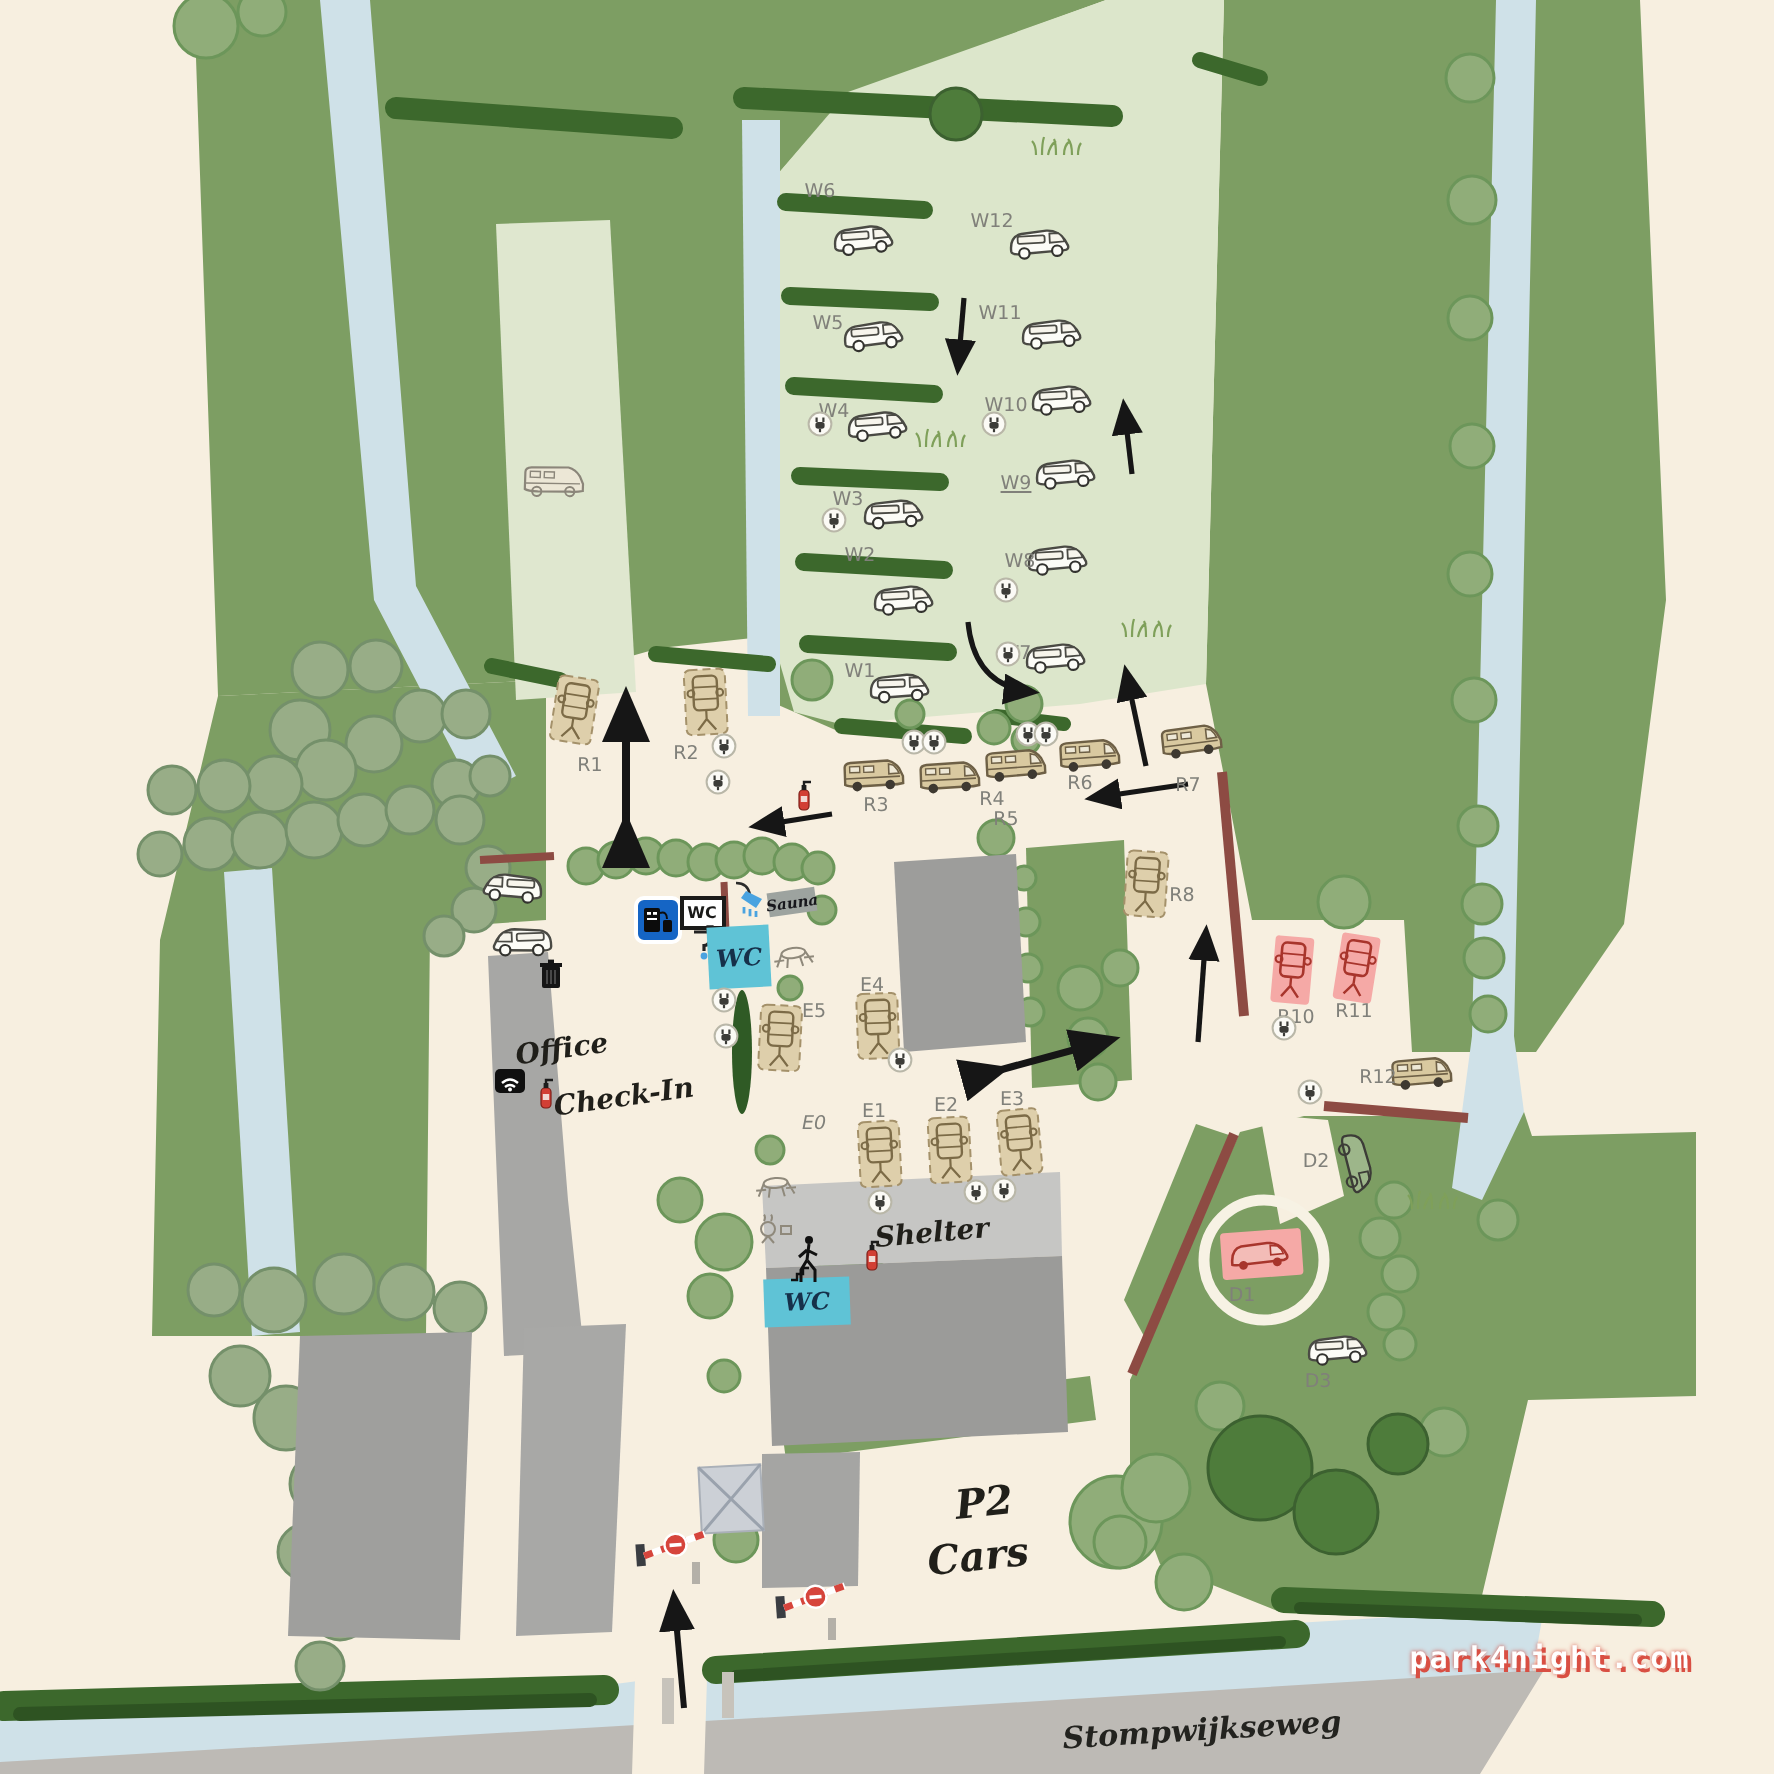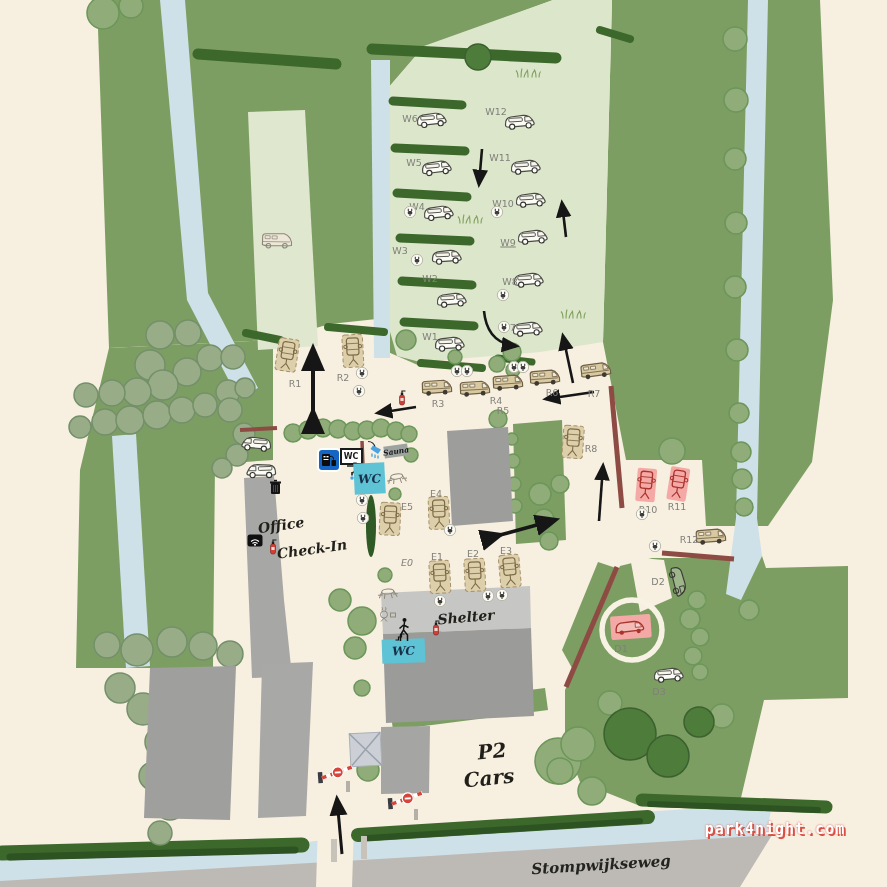--- a/index.html
+++ b/index.html
@@ -256,21 +256,21 @@
           <circle cx="25" cy="14.8" r="2.6" fill="#fcfcf7" stroke="#33332f" stroke-width="1.1"></circle>
         </svg></div>
       <div class="plbl" style="left: 430px; top: 278px;">W2</div>
       <div class="mk" style="left: 447px; top: 258px; transform: translate(-50%, -50%) rotate(-2deg);"><svg width="33" height="20" viewBox="0 0 33 20">
           <path d="M2,14 Q1.5,6.5 7.5,5.5 L20,4.5 Q26,4.5 29,9.5 L30.5,12.5 Q31,14.5 28.5,14.7 L6,15.6 Q2.2,15.6 2,14 Z" fill="#fcfcf7" stroke="#4a4a44" stroke-width="1.2"></path>
           <path d="M21.5,6 L25.8,6 Q28,7.5 28.9,10.3 L21.5,10.6 Z" fill="#f7f5ec" stroke="#4a4a44" stroke-width="0.9"></path>
           <rect x="5.5" y="6.8" width="13.5" height="3.6" rx="1" fill="#f7f5ec" stroke="#4a4a44" stroke-width="0.9"></rect>
           <circle cx="8.5" cy="15.3" r="2.6" fill="#fcfcf7" stroke="#33332f" stroke-width="1.1"></circle>
           <circle cx="25" cy="14.8" r="2.6" fill="#fcfcf7" stroke="#33332f" stroke-width="1.1"></circle>
         </svg></div>
-      <div class="plbl" style="left: 400px; top: 250px;">W3</div>
+      <div class="plbl" style="left: 424px; top: 250px;">W3</div>
       <div class="mk" style="left: 439px; top: 214px; transform: translate(-50%, -50%) rotate(-4deg);"><svg width="33" height="20" viewBox="0 0 33 20">
           <path d="M2,14 Q1.5,6.5 7.5,5.5 L20,4.5 Q26,4.5 29,9.5 L30.5,12.5 Q31,14.5 28.5,14.7 L6,15.6 Q2.2,15.6 2,14 Z" fill="#fcfcf7" stroke="#4a4a44" stroke-width="1.2"></path>
           <path d="M21.5,6 L25.8,6 Q28,7.5 28.9,10.3 L21.5,10.6 Z" fill="#f7f5ec" stroke="#4a4a44" stroke-width="0.9"></path>
           <rect x="5.5" y="6.8" width="13.5" height="3.6" rx="1" fill="#f7f5ec" stroke="#4a4a44" stroke-width="0.9"></rect>
           <circle cx="8.5" cy="15.3" r="2.6" fill="#fcfcf7" stroke="#33332f" stroke-width="1.1"></circle>
           <circle cx="25" cy="14.8" r="2.6" fill="#fcfcf7" stroke="#33332f" stroke-width="1.1"></circle>
         </svg></div>
       <div class="plbl" style="left: 417px; top: 206px;">W4</div>
       <div class="mk" style="left: 437px; top: 169px; transform: translate(-50%, -50%) rotate(-5deg);"><svg width="33" height="20" viewBox="0 0 33 20">
           <path d="M2,14 Q1.5,6.5 7.5,5.5 L20,4.5 Q26,4.5 29,9.5 L30.5,12.5 Q31,14.5 28.5,14.7 L6,15.6 Q2.2,15.6 2,14 Z" fill="#fcfcf7" stroke="#4a4a44" stroke-width="1.2"></path>
@@ -280,21 +280,21 @@
           <circle cx="25" cy="14.8" r="2.6" fill="#fcfcf7" stroke="#33332f" stroke-width="1.1"></circle>
         </svg></div>
       <div class="plbl" style="left: 414px; top: 162px;">W5</div>
       <div class="mk" style="left: 432px; top: 121px; transform: translate(-50%, -50%) rotate(-4deg);"><svg width="33" height="20" viewBox="0 0 33 20">
           <path d="M2,14 Q1.5,6.5 7.5,5.5 L20,4.5 Q26,4.5 29,9.5 L30.5,12.5 Q31,14.5 28.5,14.7 L6,15.6 Q2.2,15.6 2,14 Z" fill="#fcfcf7" stroke="#4a4a44" stroke-width="1.2"></path>
           <path d="M21.5,6 L25.8,6 Q28,7.5 28.9,10.3 L21.5,10.6 Z" fill="#f7f5ec" stroke="#4a4a44" stroke-width="0.9"></path>
           <rect x="5.5" y="6.8" width="13.5" height="3.6" rx="1" fill="#f7f5ec" stroke="#4a4a44" stroke-width="0.9"></rect>
           <circle cx="8.5" cy="15.3" r="2.6" fill="#fcfcf7" stroke="#33332f" stroke-width="1.1"></circle>
           <circle cx="25" cy="14.8" r="2.6" fill="#fcfcf7" stroke="#33332f" stroke-width="1.1"></circle>
         </svg></div>
-      <div class="plbl" style="left: 410px; top: 118px;">W6</div>
+      <div class="plbl" style="left: 410px; top: 96px;">W6</div>
       <div class="mk" style="left: 528px; top: 330px; transform: translate(-50%, -50%) rotate(-3deg);"><svg width="33" height="20" viewBox="0 0 33 20">
           <path d="M2,14 Q1.5,6.5 7.5,5.5 L20,4.5 Q26,4.5 29,9.5 L30.5,12.5 Q31,14.5 28.5,14.7 L6,15.6 Q2.2,15.6 2,14 Z" fill="#fcfcf7" stroke="#4a4a44" stroke-width="1.2"></path>
           <path d="M21.5,6 L25.8,6 Q28,7.5 28.9,10.3 L21.5,10.6 Z" fill="#f7f5ec" stroke="#4a4a44" stroke-width="0.9"></path>
           <rect x="5.5" y="6.8" width="13.5" height="3.6" rx="1" fill="#f7f5ec" stroke="#4a4a44" stroke-width="0.9"></rect>
           <circle cx="8.5" cy="15.3" r="2.6" fill="#fcfcf7" stroke="#33332f" stroke-width="1.1"></circle>
           <circle cx="25" cy="14.8" r="2.6" fill="#fcfcf7" stroke="#33332f" stroke-width="1.1"></circle>
         </svg></div>
       <div class="plbl" style="left: 508px; top: 327px;">W7</div>
       <div class="mk" style="left: 529px; top: 281px; transform: translate(-50%, -50%) rotate(-3deg);"><svg width="33" height="20" viewBox="0 0 33 20">
           <path d="M2,14 Q1.5,6.5 7.5,5.5 L20,4.5 Q26,4.5 29,9.5 L30.5,12.5 Q31,14.5 28.5,14.7 L6,15.6 Q2.2,15.6 2,14 Z" fill="#fcfcf7" stroke="#4a4a44" stroke-width="1.2"></path>
@@ -386,21 +386,21 @@
       <div class="plbl" style="left: 503px; top: 410px;">R5</div>
       <div class="mk" style="left: 545px; top: 379px; transform: translate(-50%, -50%) rotate(-3deg);"><svg width="32" height="21" viewBox="0 0 32 21">
           <path d="M1.5,15.5 L1.5,7 Q1.5,4.8 4.5,4.6 L23,4 Q26.5,4.8 28.8,8.2 L30.5,12 L30.5,15.5 Q27,16.3 24,16 L8,16.5 Q3,16.5 1.5,15.5 Z" fill="#d9c9a0" stroke="#6e6046" stroke-width="1.2"></path>
           <path d="M23.5,5.8 L26,6.5 Q27.8,8.3 28.6,10.5 L23.5,10.7 Z" fill="#eee8d6" stroke="#6e6046" stroke-width="0.8"></path>
           <rect x="4" y="6.5" width="5" height="3" fill="#eee8d6" stroke="#6e6046" stroke-width="0.7"></rect>
           <rect x="11" y="6.5" width="5" height="3" fill="#eee8d6" stroke="#6e6046" stroke-width="0.7"></rect>
           <path d="M2,12.5 L29,12" stroke="#6e6046" stroke-width="0.8"></path>
           <circle cx="7.5" cy="16.5" r="2.4" fill="#3e3931"></circle>
           <circle cx="24" cy="16" r="2.4" fill="#3e3931"></circle>
         </svg></div>
-      <div class="plbl" style="left: 552px; top: 392px;">R6</div>
+      <div class="plbl" style="left: 540px; top: 392px;">R6</div>
       <div class="mk" style="left: 596px; top: 372px; transform: translate(-50%, -50%) rotate(-6deg);"><svg width="32" height="21" viewBox="0 0 32 21">
           <path d="M1.5,15.5 L1.5,7 Q1.5,4.8 4.5,4.6 L23,4 Q26.5,4.8 28.8,8.2 L30.5,12 L30.5,15.5 Q27,16.3 24,16 L8,16.5 Q3,16.5 1.5,15.5 Z" fill="#d9c9a0" stroke="#6e6046" stroke-width="1.2"></path>
           <path d="M23.5,5.8 L26,6.5 Q27.8,8.3 28.6,10.5 L23.5,10.7 Z" fill="#eee8d6" stroke="#6e6046" stroke-width="0.8"></path>
           <rect x="4" y="6.5" width="5" height="3" fill="#eee8d6" stroke="#6e6046" stroke-width="0.7"></rect>
           <rect x="11" y="6.5" width="5" height="3" fill="#eee8d6" stroke="#6e6046" stroke-width="0.7"></rect>
           <path d="M2,12.5 L29,12" stroke="#6e6046" stroke-width="0.8"></path>
           <circle cx="7.5" cy="16.5" r="2.4" fill="#3e3931"></circle>
           <circle cx="24" cy="16" r="2.4" fill="#3e3931"></circle>
         </svg></div>
       <div class="plbl" style="left: 594px; top: 393px;">R7</div>

